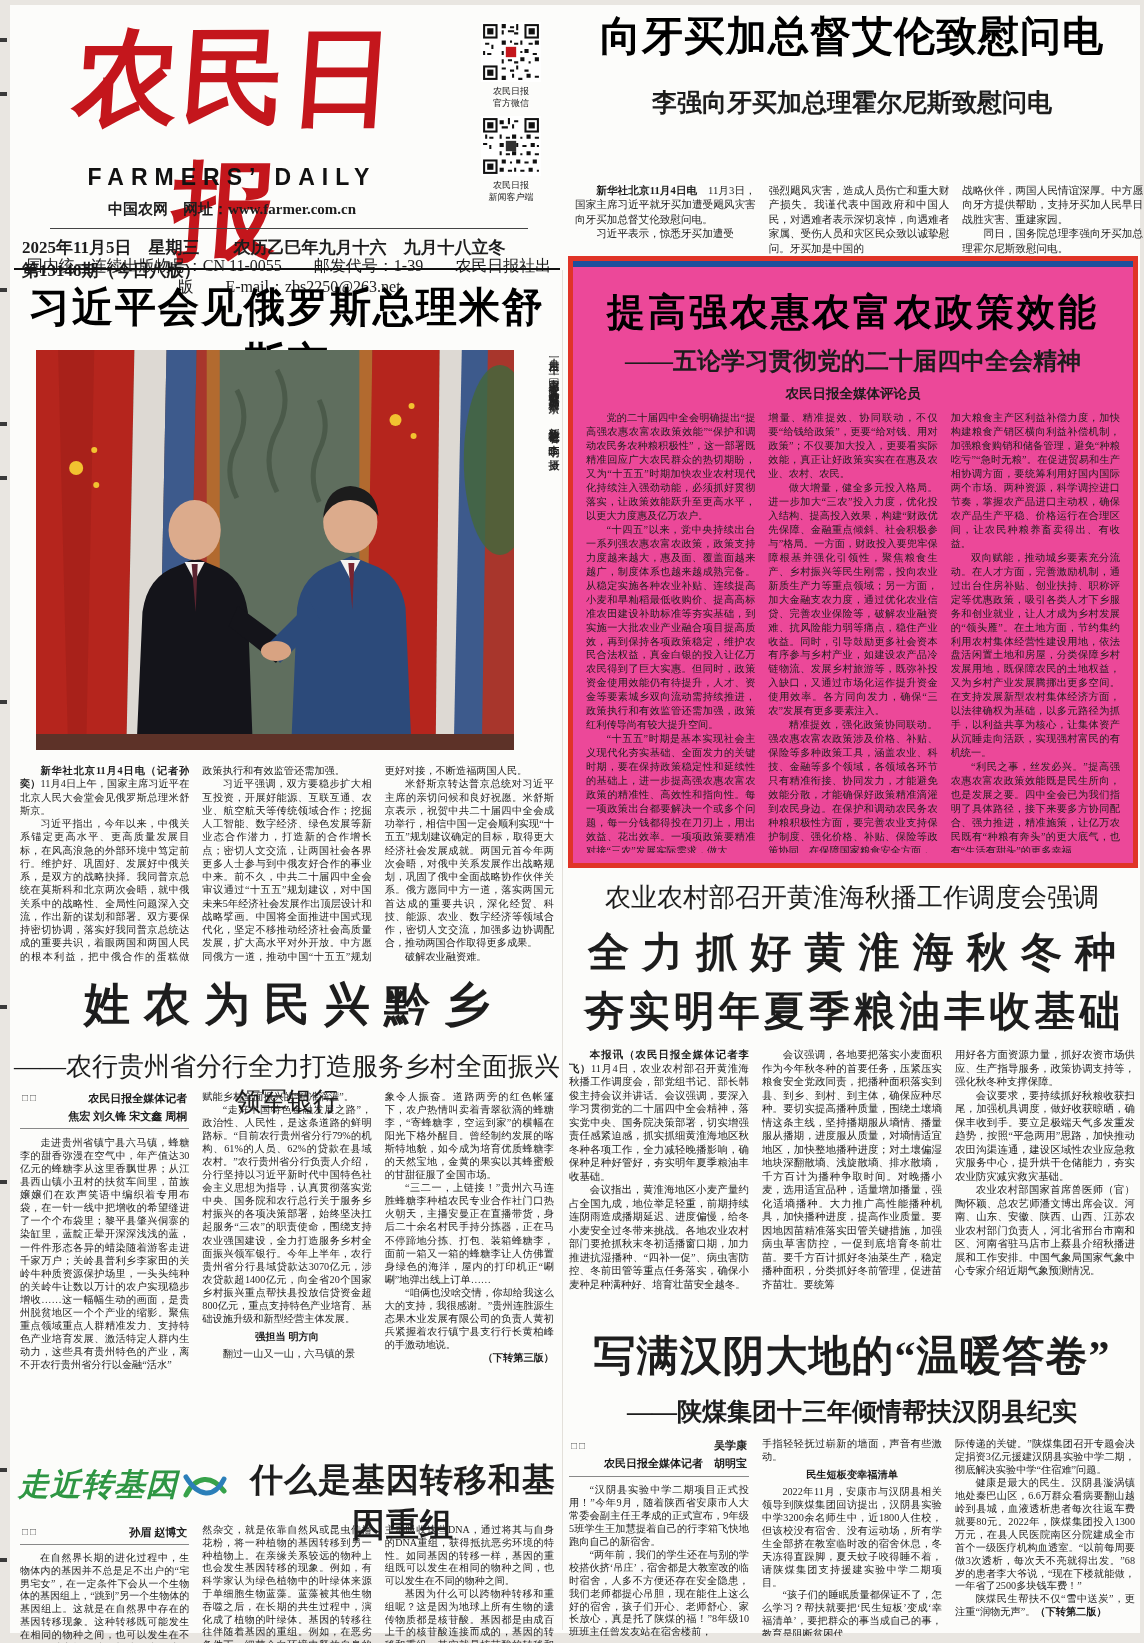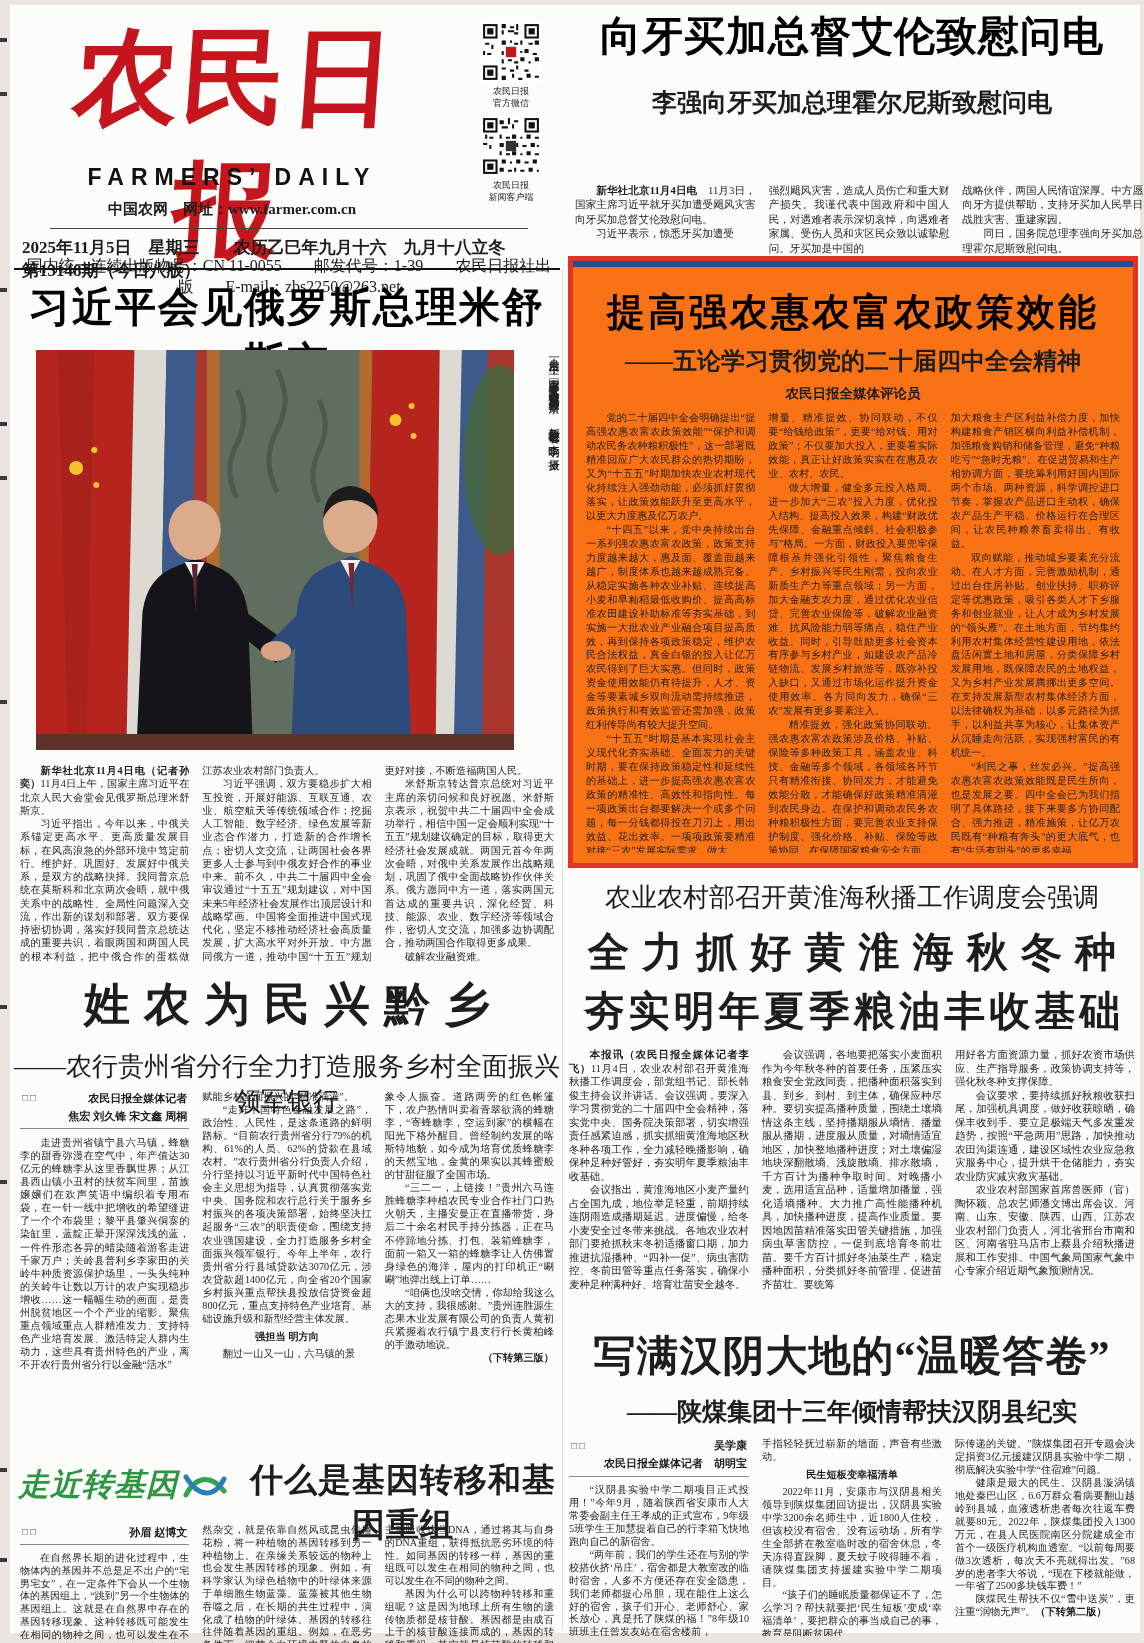--- a/index.html
+++ b/index.html
@@ -46,21 +46,21 @@
   .ru { left:14px; top:268px; width:546px; height:696px; }
   .ru-rule { position:absolute; left:0; top:0; width:546px; height:2px; background:#111; }
   .ru-h { position:absolute; left:0; top:12px; width:546px; text-align:center; font-family:"Liberation Sans","DejaVu Sans",sans-serif; font-weight:900; font-size:41px; letter-spacing:2px; color:#000; }
   .ru-photo { position:absolute; left:22px; top:82px; width:478px; height:400px; }
   .ru-photo svg { width:100%; height:100%; display:block; }
   .ru-cap { position:absolute; right:-2px; top:82px; width:44px; height:400px; writing-mode:vertical-rl; text-orientation:upright; font-size:11px; line-height:1.6; letter-spacing:1px; color:#222; }
   .ru-cap b { font-weight:700; }
   .ru-body { position:absolute; left:6px; top:496px; width:534px; height:200px; font-size:10.2px; line-height:1.3; }
 
   
-  .ed { left:568px; top:256px; width:570px; height:612px; border:5px solid #e03427; background:#f97316; }
+  .ed { left:568px; top:256px; width:570px; height:612px; border:5px solid #e03427; background:#ec4899; }
   .ed-bar { position:absolute; left:0; top:0; width:100%; height:6px; background:#1d4f9c; }
   .ed-h { position:absolute; left:0; top:26px; width:100%; text-align:center; font-size:38px; font-weight:900; letter-spacing:3px; color:#000; }
   .ed-sub { position:absolute; left:0; top:84px; width:100%; text-align:center; font-size:24px; font-weight:600; }
   .ed-by { position:absolute; left:0; top:124px; width:100%; text-align:center; font-size:13.5px; font-weight:700; font-family:"Liberation Sans",sans-serif; }
   .ed-body { position:absolute; left:13px; top:150px; width:534px; height:442px; font-size:10.2px; line-height:1.37; }
 
   
   .qz { left:568px; top:876px; width:568px; height:438px; }
   .qz-k { text-align:center; font-size:26px; margin-top:4px; }
   .qz-h1 { margin-top:10px; text-align:center; font-size:41px; font-weight:700; letter-spacing:0.32em; text-indent:0.32em; }
@@ -218,21 +218,21 @@
     </div>
     <div class="ru-cap">
       <span>十一月四日上午，国家主席习近平在北京人民大会堂会见俄罗斯总理米舒斯京。</span><b>　新华社记者　李响　摄</b>
     </div>
     <div class="ru-body cols">
         <div class="col">
           <p class="ind"><b>新华社北京11月4日电（记者孙奕）</b>11月4日上午，国家主席习近平在北京人民大会堂会见俄罗斯总理米舒斯京。</p>
           <p class="ind">习近平指出，今年以来，中俄关系锚定更高水平、更高质量发展目标，在风高浪急的外部环境中笃定前行。维护好、巩固好、发展好中俄关系，是双方的战略抉择。我同普京总统在莫斯科和北京两次会晤，就中俄关系中的战略性、全局性问题深入交流，作出新的谋划和部署。双方要保持密切协调，落实好我同普京总统达成的重要共识，着眼两国和两国人民的根本利益，把中俄合作的蛋糕做好，也为世界和</p>
         </div>
         <div class="col">
-          <p class="noind">江苏农业农村部门负责人。</p>
+          <p class="noind">政策执行和有效监管还需加强。</p>
           <p class="ind">习近平强调，双方要稳步扩大相互投资，开展好能源、互联互通、农业、航空航天等传统领域合作；挖掘人工智能、数字经济、绿色发展等新业态合作潜力，打造新的合作增长点；密切人文交流，让两国社会各界更多人士参与到中俄友好合作的事业中来。前不久，中共二十届四中全会审议通过“十五五”规划建议，对中国未来5年经济社会发展作出顶层设计和战略擘画。中国将全面推进中国式现代化，坚定不移推动经济社会高质量发展，扩大高水平对外开放。中方愿同俄方一道，推动中国“十五五”规划同俄罗斯经济社会发展战略</p>
         </div>
         <div class="col">
           <p class="noind">更好对接，不断造福两国人民。</p>
           <p class="ind">米舒斯京转达普京总统对习近平主席的亲切问候和良好祝愿。米舒斯京表示，祝贺中共二十届四中全会成功举行，相信中国一定会顺利实现“十五五”规划建议确定的目标，取得更大经济社会发展成就。两国元首今年两次会晤，对俄中关系发展作出战略规划，巩固了俄中全面战略协作伙伴关系。俄方愿同中方一道，落实两国元首达成的重要共识，深化经贸、科技、能源、农业、数字经济等领域合作，密切人文交流，加强多边协调配合，推动两国合作取得更多成果。</p>
           <p class="ind">破解农业融资难。</p>
         </div>
       </div>
   </div>
 

